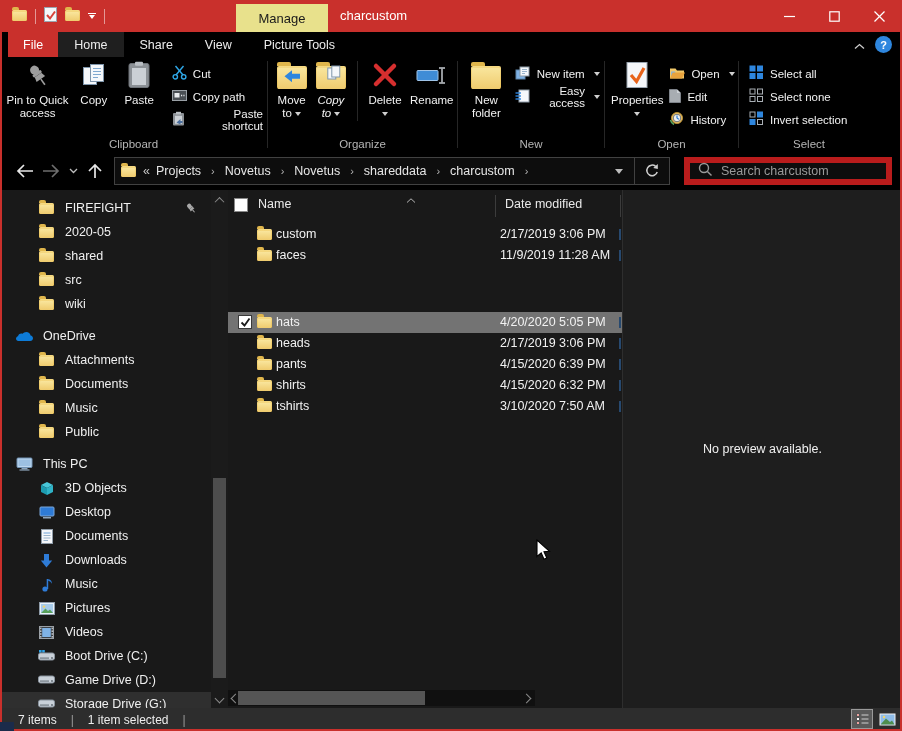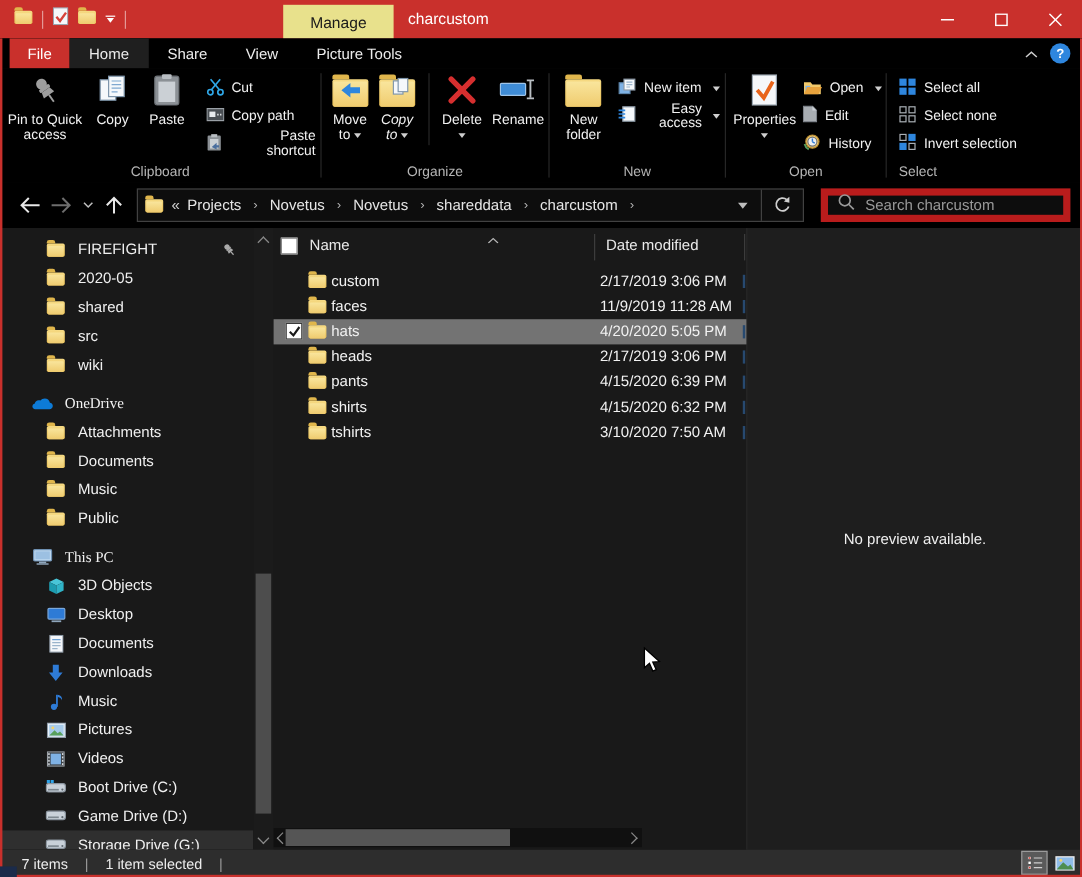--- a/index.html
+++ b/index.html
@@ -76,21 +76,21 @@
   .searchbox input { flex:1; background:transparent; border:none; outline:none; color:#cfcfcf; font-size:12.5px;
                      font-family:"Liberation Sans","DejaVu Sans",sans-serif; }
   .searchbox input::placeholder { color:#9a9a9a; }
 
   
   .main { position:relative; height:518px; display:flex; background:#191919; }
 
   .sidebar { position:relative; width:228px; flex:none; }
   .tree { position:absolute; left:0; top:0; right:17px; bottom:0; overflow:hidden; padding-top:6px; }
   .sitem { height:24px; display:flex; align-items:center; padding-left:37px; gap:9px; font-size:12.5px; color:#f0f0f0; position:relative; }
-  .sitem.section { padding-left:26px; margin-top:8px;font-family:Liberation Serif, serif; }
+  .sitem.section { padding-left:15px; margin-top:8px; }
   .sitem .sicon { width:19px; display:flex; justify-content:center; flex:none; }
   .sitem.hl { background:#2f2f2f; }
   .spin { position:absolute; right:14px; top:6px; }
   .sscroll { position:absolute; right:0; top:0; bottom:0; width:17px; background:#1b1b1b; }
   .sarrow { position:absolute; left:0; right:0; height:16px; display:flex; align-items:center; justify-content:center; }
   .sarrow.up { top:2px; } .sarrow.down { bottom:2px; }
   .sthumb { position:absolute; left:2px; right:2px; top:288px; height:200px; background:#4d4d4d; }
   .chev { width:7px; height:7px; border:solid #8a8a8a; border-width:0 1.4px 1.4px 0; }
   .chev.u { transform:rotate(-135deg) translate(-1px,-1px); }
   .chev.d { transform:rotate(45deg); }
@@ -103,21 +103,21 @@
   .hd-name { position:absolute; left:30px; top:2px; color:#eaeaea; }
   .hd-sort { position:absolute; left:178px; top:-3px; }
   .hd-div { position:absolute; top:0; width:1px; height:22px; background:#3c3c3c; }
   .hd-date { position:absolute; left:277px; top:2px; color:#eaeaea; }
   .frows { position:absolute; top:34px; left:0; right:0; }
   .frow { position:relative; height:21px; line-height:21px; }
   .frow .fold { position:absolute; left:29px; top:5px; }
   .fname { position:absolute; left:48px; }
   .fdate { position:absolute; left:272px; }
   .rtick { position:absolute; right:1px; top:5px; width:2px; height:11px; background:#27496F; }
-  .frow.sel { background:#737373; }
+  .frow.sel { background:#737373;margin-top:46px; }
   .row-check { position:absolute; left:10px; top:3px; width:14px; height:14px; background:#fff; border:1px solid #3a3a3a;
                display:flex; align-items:center; justify-content:center; }
   .hscroll { position:absolute; left:0; bottom:2px; width:307px; height:16px; background:#101010; }
   .hthumb { position:absolute; left:10px; top:1px; width:187px; height:14px; background:#555; }
   .harrow { position:absolute; top:0; bottom:0; width:14px; display:flex; align-items:center; justify-content:center; }
   .harrow.l { left:0; } .harrow.r { right:2px; }
 
   .vdiv { width:1px; background:#2e2e2e; flex:none; }
   .preview { position:relative; flex:1; background:#1e1e1e; }
   .noprev { position:absolute; top:252px; left:0; right:0; text-align:center; color:#f0f0f0; font-size:12.5px; }
@@ -436,21 +436,21 @@
             <span><svg width="15" height="15">
                   <rect x="1" y="1" width="5" height="5" fill="none" stroke="#A9AFB5"></rect>
                   <rect x="8" y="0.5" width="6" height="6" fill="#2E86DE"></rect>
                   <rect x="0.5" y="8" width="6" height="6" fill="#2E86DE"></rect>
                   <rect x="8.5" y="8.5" width="5" height="5" fill="none" stroke="#A9AFB5"></rect>
                 </svg></span>
             <span>Invert selection</span>
           </div>
         </div>
       </div>
-      <div class="rg-label" style="left:-60px;right:auto;width:120px;text-align:left;left:10px;">Select</div>
+      <div class="rg-label" style="left:-60px;right:auto;width:120px;text-align:center;left:10px;">Select</div>
     </div>
   </div>
 
   <div class="navbar">
     <div class="navbtn">
         <svg width="20" height="16">
           <path d="M9 2 L3 8 l6 6 M3 8 h15" stroke="#E8E8E8" stroke-width="1.7" fill="none"></path>
         </svg>
       </div>
     <div class="navbtn">

